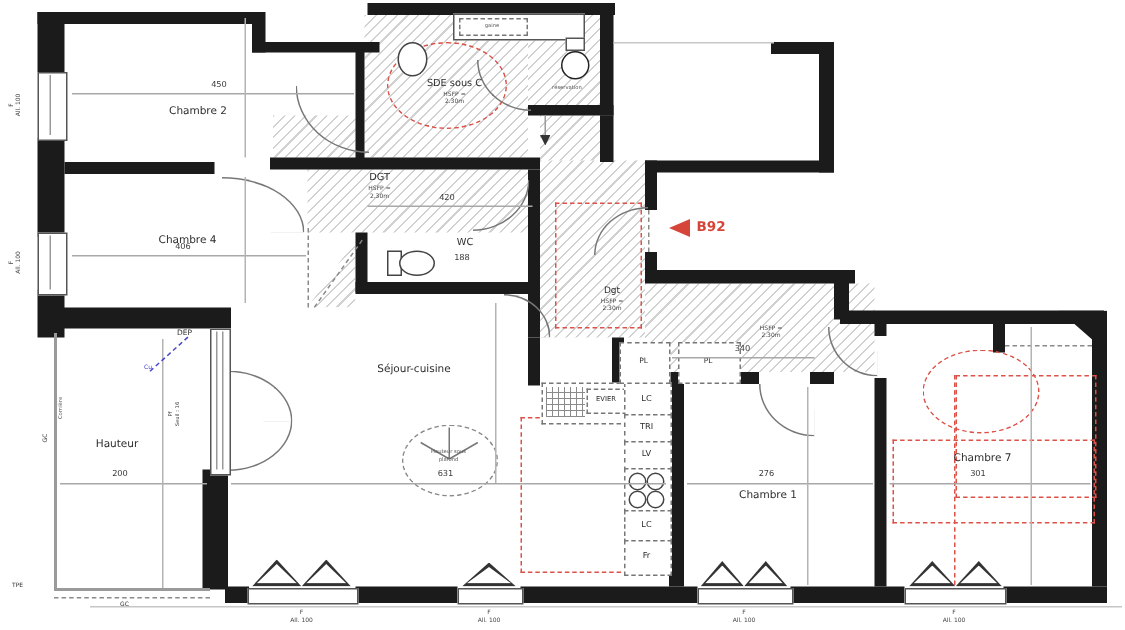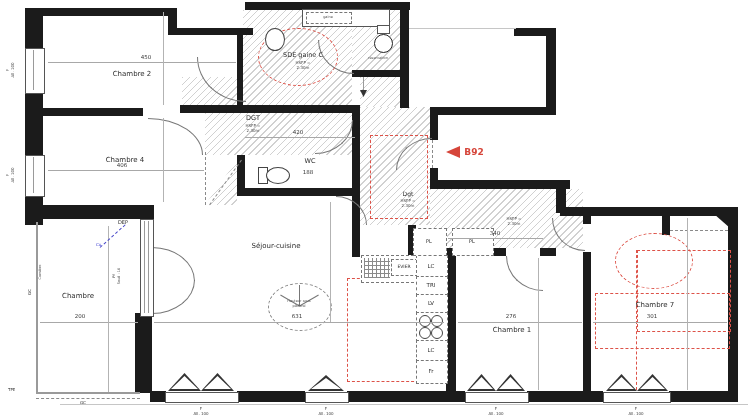--- a/index.html
+++ b/index.html
@@ -229,34 +229,34 @@
 
   <div class="gray-dash" style="left:268px;top:283px;width:62px;height:46px;border-width:1px;border-radius:50%;"></div>
   <div class="spoke" style="left:299px;top:285px;height:21px;"></div>
   <div class="spoke" style="left:299px;top:306px;height:22px;transform:rotate(120deg);"></div>
   <div class="spoke" style="left:299px;top:306px;height:22px;transform:rotate(-120deg);"></div>
   <div class="lbl c tiny" style="left:299px;top:301px;">Hauteur sous</div>
   <div class="lbl c tiny" style="left:299px;top:306px;">plafond</div>
 
   <div class="lbl c" style="left:132px;top:74px;">Chambre 2</div>
   <div class="lbl c" style="left:125px;top:160px;">Chambre 4</div>
-  <div class="lbl c" style="left:303px;top:55px;font-size:6.5px;">SDE gaine C</div>
+  <div class="lbl c" style="left:303px;top:55px;font-size:6.5px;">SDE sous C</div>
   <div class="lbl c sub" style="left:303px;top:63px;">HSFP =</div>
   <div class="lbl c sub" style="left:303px;top:68px;">2.30m</div>
   <div class="lbl c" style="left:253px;top:118px;font-size:6.5px;">DGT</div>
   <div class="lbl c sub" style="left:253px;top:126px;">HSFP =</div>
   <div class="lbl c sub" style="left:253px;top:131px;">2.30m</div>
   <div class="lbl c" style="left:310px;top:161px;font-size:6.5px;">WC</div>
   <div class="lbl c" style="left:408px;top:194px;font-size:6px;">Dgt</div>
   <div class="lbl c sub" style="left:408px;top:201px;">HSFP =</div>
   <div class="lbl c sub" style="left:408px;top:206px;">2.30m</div>
   <div class="lbl c sub" style="left:514px;top:219px;">HSFP =</div>
   <div class="lbl c sub" style="left:514px;top:224px;">2.30m</div>
   <div class="lbl c" style="left:276px;top:246px;">Séjour-cuisine</div>
-  <div class="lbl c" style="left:78px;top:296px;">Chambre</div>
+  <div class="lbl c" style="left:78px;top:296px;">Hauteur</div>
   <div class="lbl c" style="left:512px;top:330px;">Chambre 1</div>
   <div class="lbl c" style="left:655px;top:305px;">Chambre 7</div>
 
   <div class="dimline" style="left:48px;top:62px;width:188px;"></div>
   <div class="dim c" style="left:146px;top:57px;">450</div>
   <div class="dimline" style="left:48px;top:170px;width:156px;"></div>
   <div class="dim c" style="left:122px;top:165px;">406</div>
   <div class="dimline" style="left:245px;top:137px;width:110px;"></div>
   <div class="dim c" style="left:298px;top:132px;">420</div>
   <div class="dim c" style="left:308px;top:172px;">188</div>

